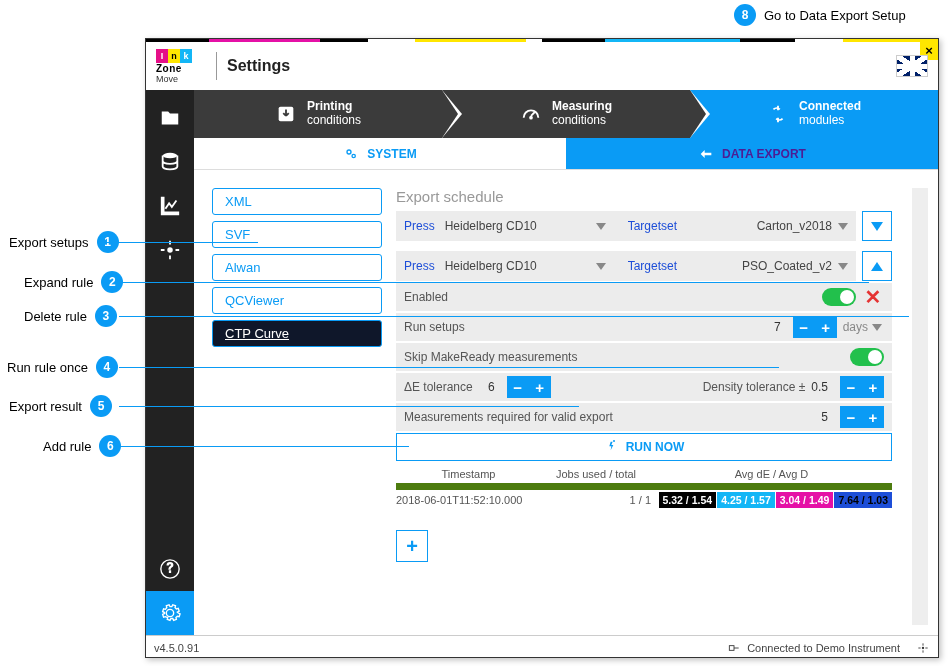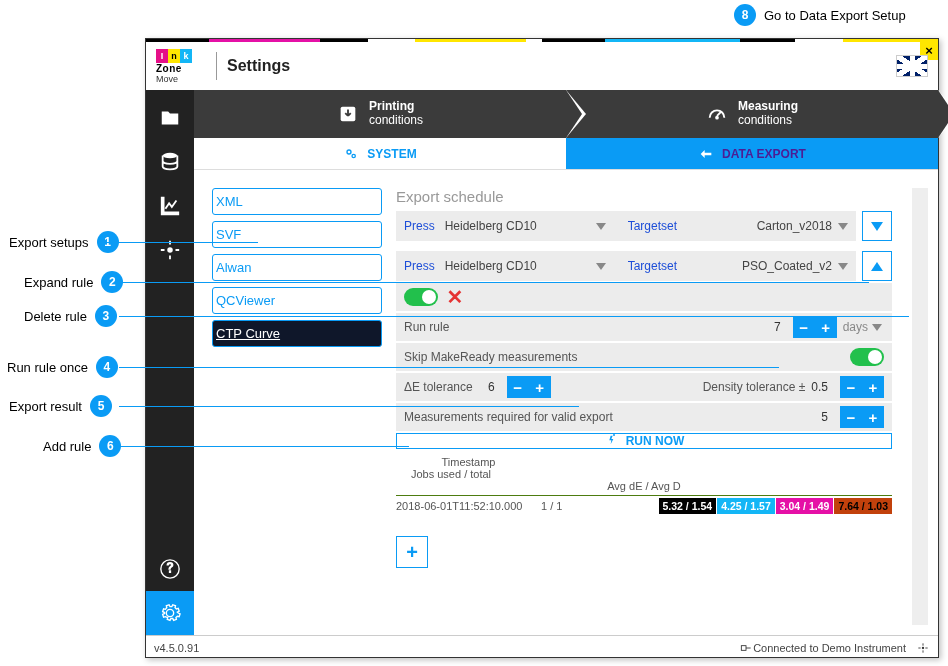--- a/index.html
+++ b/index.html
@@ -54,21 +54,21 @@
 
 .subtab-row { display: flex; height: 32px; border-bottom: 1px solid #ddd; }
 .subtab { flex:1; display:flex; align-items:center; justify-content:center; gap:8px; font-size:12px; font-weight:bold; cursor:pointer; }
 .subtab.sys { background:#fff; color:#0a9bf5; }
 .subtab.exp { background:#0a9bf5; color:#4c1d95; }
 .subtab svg { width:16px; height:16px; }
 
 .content { flex:1; display:flex; padding: 18px 10px 10px 18px; gap: 14px; overflow:hidden; }
 
 .side-list { width: 170px; display:flex; flex-direction:column; gap:6px; }
-.side-item { border:1px solid #0a9bf5; color:#0a9bf5; background:#fff; padding:5px 3px; border-radius:3px; font-size:13px; cursor:pointer; }
+.side-item { border:1px solid #0a9bf5; color:#0a9bf5; background:#fff; padding:5px 12px; border-radius:3px; font-size:13px; cursor:pointer; }
 .side-item.sel { background:#0f172a; color:#fff;text-decoration:underline; }
 
 .export-area { flex:1; display:flex; flex-direction:column; }
 .export-title { color:#999; font-size:15px; margin-bottom:6px; }
 
 .rule-card { margin-bottom:10px; }
 .rule-head { display:flex; align-items:center; gap:6px; }
 .headbar { flex:1; background:#ececec; height:30px; display:flex; align-items:center; padding:0 8px; gap:6px; font-size:12px; color:#555; }
 .headbar .lab { color:#1d4ed8; margin-right:4px; }
 .headbar .val { color:#444; flex:1; }
@@ -77,39 +77,39 @@
 .cfg-row { display:flex; align-items:center; background:#ececec; height:28px; margin-top:2px; padding:0 8px; font-size:12px; color:#555; gap:6px; }
 .cfg-row .lab { flex:1; }
 .toggle { width:34px; height:18px; border-radius:9px; background:#22c04c; position:relative; cursor:pointer; }
 .toggle::after { content:""; position:absolute; right:2px; top:2px; width:14px; height:14px; border-radius:50%; background:#fff; }
 .del-x { color:#e53333; font-size:20px; font-weight:bold; cursor:pointer; width:22px; text-align:center; }
 .stepper { display:flex; }
 .step-btn { width:22px;height:22px;background:#0a9bf5;color:#fff;display:flex;align-items:center;justify-content:center;font-weight:bold;font-size:15px;cursor:pointer;border:none; }
 .num-val { min-width:22px; text-align:right; padding-right:6px; color:#333; }
 .sel-days { color:#888; margin-left:auto; padding-right:2px; display:flex; align-items:center; gap:4px; }
 
-.run-now { border:1px solid #0a9bf5; height:16px; margin-top:2px; display:flex; align-items:center; justify-content:center; gap:6px; color:#0a9bf5; font-weight:bold; font-size:12px; cursor:pointer; }
+.run-now { border:1px solid #0a9bf5; height:28px; margin-top:2px; display:flex; align-items:center; justify-content:center; gap:6px; color:#0a9bf5; font-weight:bold; font-size:12px; cursor:pointer; }
 .run-now svg { width:16px; height:16px; fill:#0a9bf5; }
 
 .result-tbl { margin-top:4px; font-size:11px; }
-.result-hdr { display:flex; color:#555; border-bottom:1px solid #4d7c0f; padding:3px 0;flex-direction:column; }
+.result-hdr { display:flex; color:#555; border-bottom:7px solid #4d7c0f; padding:3px 0; }
 .result-hdr > div { text-align:center; }
 .col-ts { width:145px; } .col-jobs { width:110px; } .col-avg { flex:1; }
 .result-row { display:flex; padding:2px 0; align-items:center; }
 .result-row .col-ts { color:#555; font-size:11px; }
-.result-row .col-jobs { text-align:left; color:#555; }
+.result-row .col-jobs { text-align:right; color:#555; }
 .avg-chips { display:flex; gap:1px; flex:1; justify-content:flex-end; }
 .chip { padding:2px 4px; font-size:10.5px; font-weight:bold; color:#fff; }
 
 .add-btn { width:32px; height:32px; border:1px solid #0a9bf5; color:#0a9bf5; background:#fff; font-size:20px; font-weight:bold; display:flex; align-items:center; justify-content:center; cursor:pointer; margin-top:10px; }
 
 .scroll-gutter { width:16px; background:#eee; margin-left:6px; }
 
 .statusbar { height:22px; border-top:1px solid #ccc; display:flex; align-items:center; font-size:11px; color:#444; padding:12px 8px; gap:8px; }
-.statusbar .conn { margin-left:auto; display:flex; align-items:center; gap:0; }
+.statusbar .conn { margin-left:auto; display:flex; align-items:center; gap:6px; }
 .statusbar svg { width:14px; height:14px; }
 
 .tri-up { width:0;height:0;border-left:6px solid transparent;border-right:6px solid transparent;border-bottom:9px solid #0a9bf5; }
 .tri-dn { width:0;height:0;border-left:6px solid transparent;border-right:6px solid transparent;border-top:9px solid #0a9bf5; }
 </style>
 </head>
 <body>
 
 <div class="callout left c1">
     <span class="num">1</span>
@@ -223,20 +223,30 @@
           <svg viewBox="0 0 24 24">
               <path d="M4 16a8 8 0 0116 0" fill="none" stroke="#fff" stroke-width="2"></path>
               <circle cx="12" cy="16" r="2" fill="#fff"></circle>
               <path d="M12 14l5-5" stroke="#fff" stroke-width="2"></path>
             </svg>
           <div class="ct">
               <b>Measuring</b>
               <span>conditions</span>
             </div>
         </div>
+        <div class="crumb sel">
+          <svg viewBox="0 0 24 24">
+              <path d="M7 7a5 5 0 017 0M17 17a5 5 0 01-7 0" fill="none" stroke="#fff" stroke-width="2"></path>
+              <path d="M12 3v5m0 8v5" stroke="#fff" stroke-width="2"></path>
+            </svg>
+          <div class="ct">
+              <b>Connected</b>
+              <span>modules</span>
+            </div>
+        </div>
       </div>
 
       <div class="subtab-row">
         <div class="subtab sys">
           <svg viewBox="0 0 24 24">
               <circle cx="9" cy="9" r="3" fill="none" stroke="#0a9bf5" stroke-width="2"></circle>
               <circle cx="16" cy="15" r="2.5" fill="none" stroke="#0a9bf5" stroke-width="2"></circle>
             </svg>
           <span>SYSTEM</span>
         </div>
@@ -287,26 +297,27 @@
                 <span class="lab">Targetset</span>
                 <span class="val" style="text-align:right">PSO_Coated_v2</span>
                   <span class="tri-down"></span>
               </div>
               <div class="btn-sq">
                   <span class="tri-up"></span>
                 </div>
             </div>
 
             <div class="cfg-row">
+              <span class="lab">Enabled</span>
               <div class="toggle"></div>
               <span class="del-x">✕</span>
             </div>
 
             <div class="cfg-row">
-              <span class="lab">Run rule</span>
+              <span class="lab">Run setups</span>
               <span class="num-val">7</span>
               <div class="stepper">
                   <button class="step-btn">−</button>
                   <button class="step-btn">+</button>
                 </div>
               <span class="sel-days">
                   <span>days</span>
                   <span class="tri-down"></span>
                 </span>
             </div>
@@ -355,21 +366,21 @@
                 <div class="col-jobs">Jobs used / total</div>
                 <div class="col-avg">Avg dE / Avg D</div>
               </div>
               <div class="result-row">
                 <div class="col-ts">2018-06-01T11:52:10.000</div>
                 <div class="col-jobs">1 / 1</div>
                 <div class="avg-chips" id="chips">
                     <span class="chip" style="background: rgb(0, 0, 0); color: rgb(255, 255, 255);">5.32 / 1.54</span>
                     <span class="chip" style="background: rgb(19, 182, 246); color: rgb(255, 255, 255);">4.25 / 1.57</span>
                     <span class="chip" style="background: rgb(229, 16, 166); color: rgb(255, 255, 255);">3.04 / 1.49</span>
-                    <span class="chip" style="background: #c2410c; color: rgb(0, 0, 0);">7.64 / 1.03</span>
+                    <span class="chip" style="background: #1d4ed8; color: rgb(0, 0, 0);">7.64 / 1.03</span>
                   </div>
               </div>
             </div>
           </div>
 
           <div class="add-btn">+</div>
         </div>
 
         <div class="scroll-gutter"></div>
       </div>

